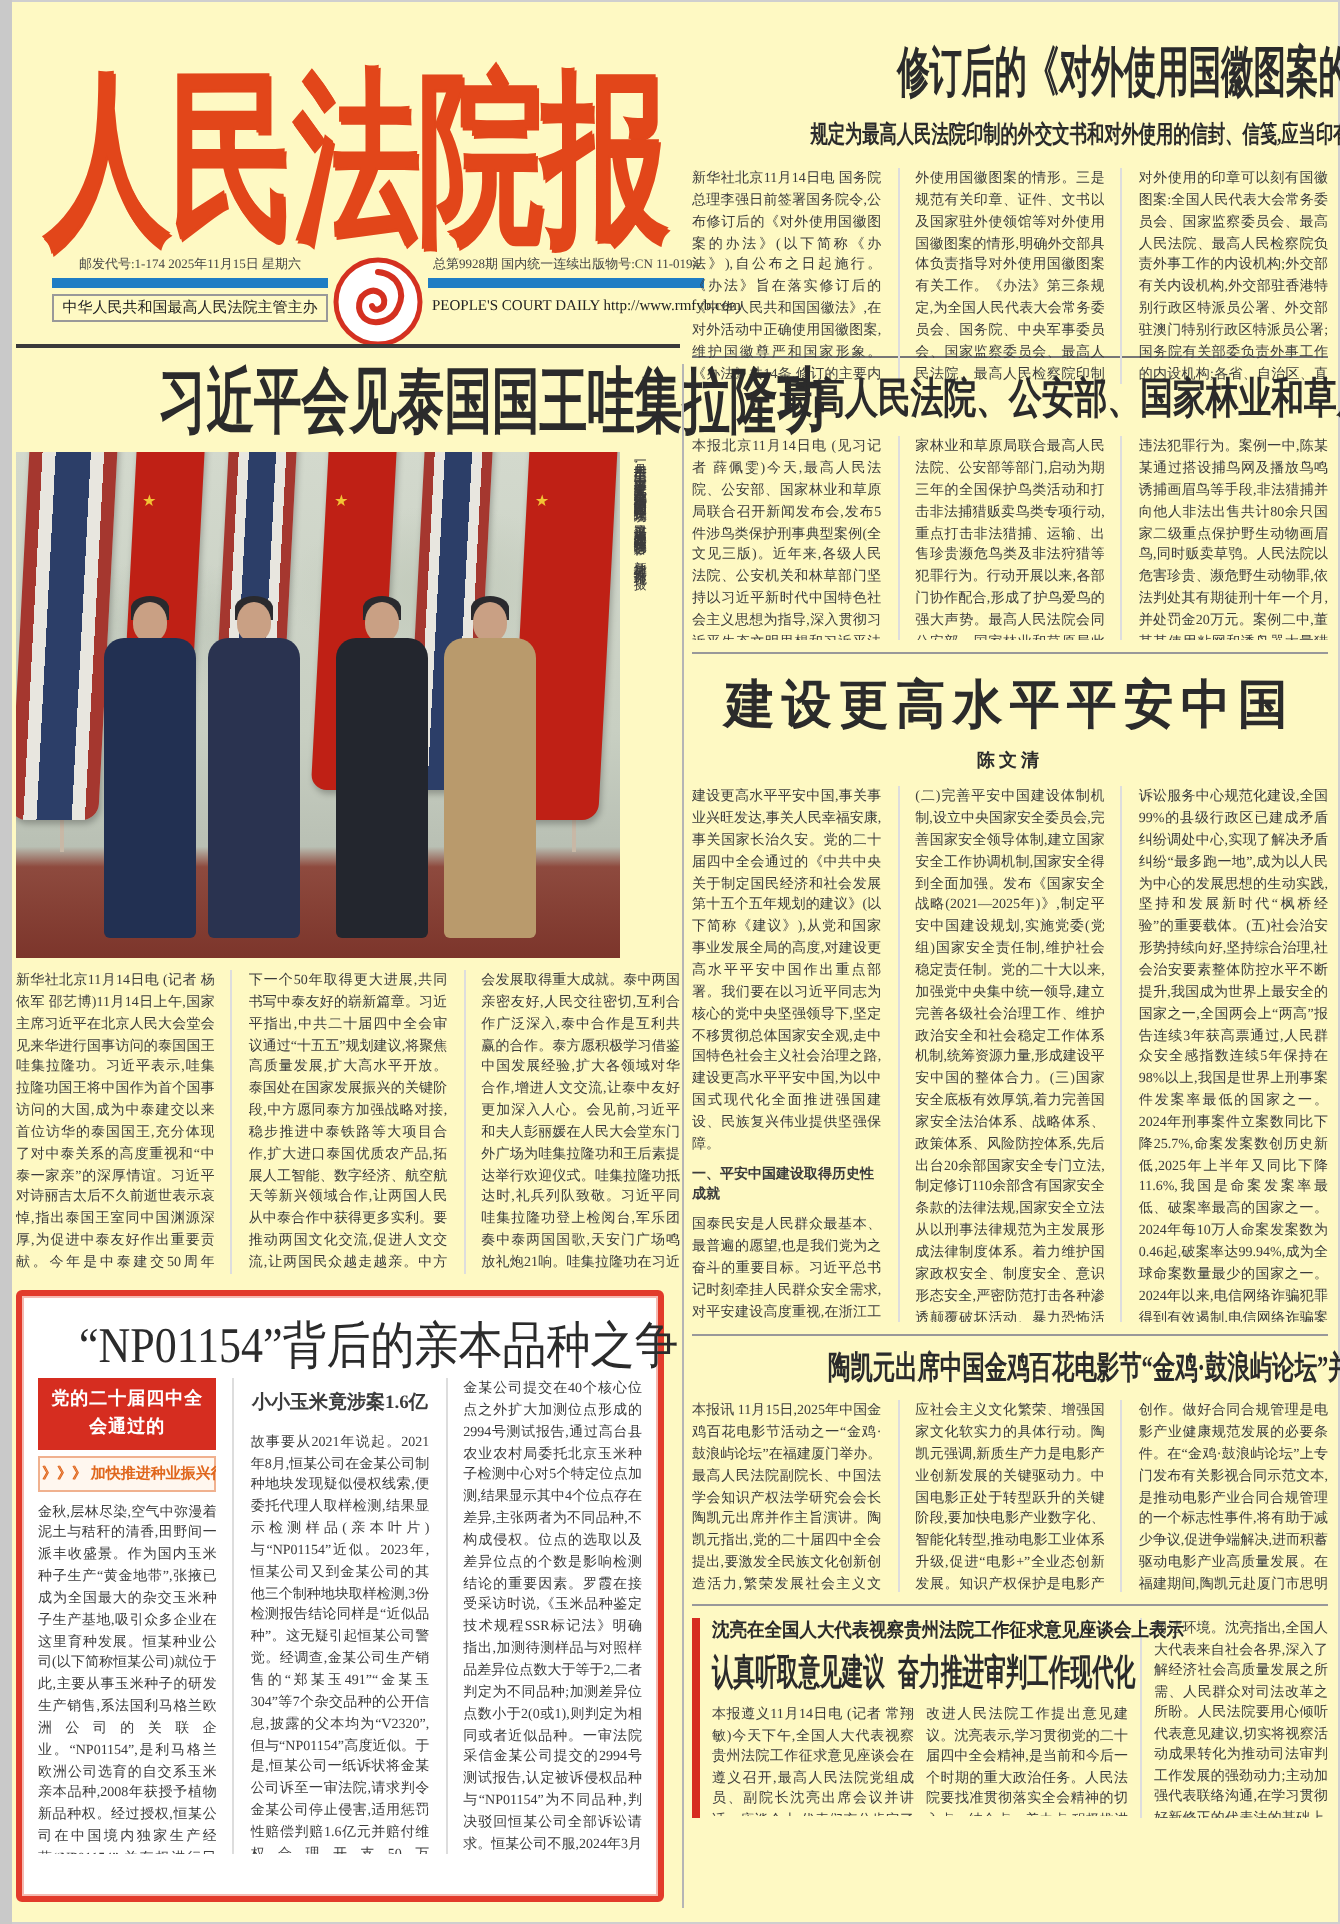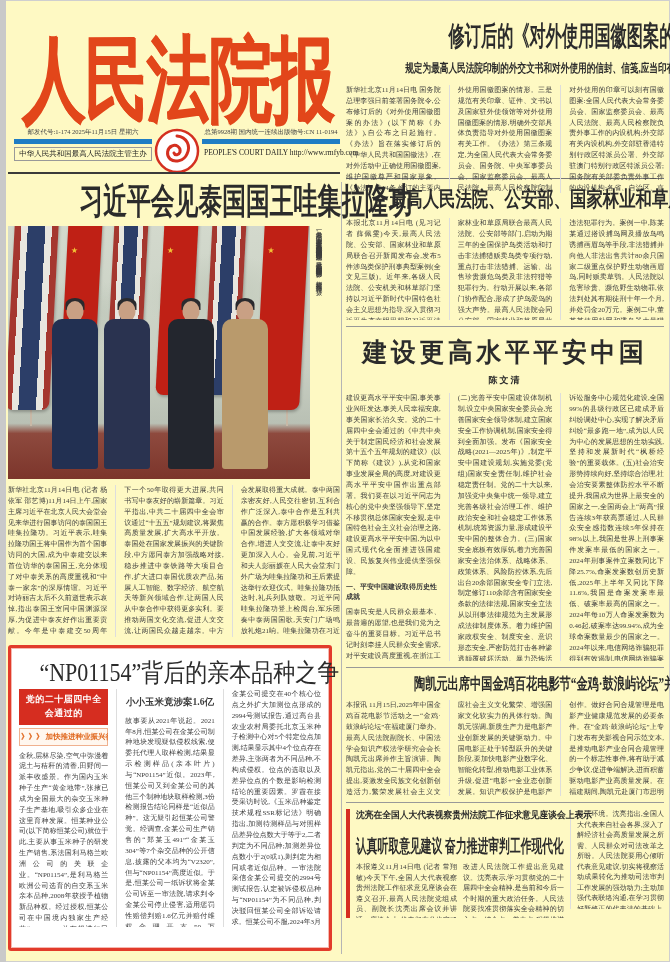--- a/index.html
+++ b/index.html
@@ -7,21 +7,21 @@
         font-family:"Liberation Serif",serif;color:#2b2b2b;overflow:hidden;
         box-shadow:inset 0 0 0 1px #cfcfcf;}
   .edge{position:absolute;left:0;top:0;width:6px;height:100%;background:#c9c9c9;}
 
   
   .masthead{position:absolute;left:14px;top:6px;width:326px;height:166px;}
   .mast-title{position:absolute;left:8px;top:10px;font-size:62px;font-weight:900;
       color:#e2461a;font-family:"DejaVu Serif",serif;white-space:nowrap;
       transform:scale(1.02,1.5);transform-origin:left top;letter-spacing:-1px;
       text-shadow:1px 1px 0 #e2461a;}
-  .info-row{position:absolute;left:0;top:122px;width:326px;display:flex;align-items:flex-start;}
+  .info-row{position:absolute;left:12px;top:122px;width:326px;display:flex;align-items:flex-start;}
   .info-block{width:138px;}
   .info-top{font-size:6.5px;color:#444;white-space:nowrap;text-align:center;margin-bottom:2px;}
   .blue-bar{height:5px;background:#1f7dc4;margin:1px 0 3px 0;}
   .info-bot{font-size:7.5px;color:#222;white-space:nowrap;text-align:center;
       border:1px solid #999;padding:1px 2px;}
   .info-bot.noborder{border:none;}
   .logo-wrap{width:50px;display:flex;justify-content:center;margin:0 0;}
   .header-rule{position:absolute;left:8px;top:172px;width:332px;height:2px;background:#3a3a3a;}
 
   
@@ -95,21 +95,21 @@
 
   .film{border-bottom:1px solid #999;padding:6px 0;}
   .film-title{text-align:center;font-weight:900;}
   .film-title .condense{font-size:16px;transform:scaleX(.70);}
   .film .cols{margin-top:5px;height:96px;}
 
   .guizhou{display:flex;margin-top:6px;}
   .red-bar{width:4px;background:#d62d20;margin-right:6px;flex:none;}
   .gz2-left{width:208px;flex:none;}
   .gz2-eyebrow{font-weight:bold;font-size:9.5px;white-space:nowrap;transform:scaleX(.92);transform-origin:left;}
-  .gz2-title{font-weight:900;margin:12px 0 4px 0;}
+  .gz2-title{font-weight:900;margin:2px 0 4px 0;font-family:Liberation Mono, monospace;}
   .gz2-title .condense{font-size:18px;transform:scaleX(.60);transform-origin:left;}
   .gz2-cols{display:flex;gap:6px;height:56px;}
   .gz2-col{flex:1;text-align:justify;font-size:7px;line-height:1.5;color:#3c3c3c;overflow:hidden;}
   .gz2-right{flex:1;margin-left:6px;border-left:1px solid #ddd;padding-left:6px;
       text-align:justify;font-size:7px;line-height:1.5;color:#3c3c3c;overflow:hidden;height:100px;}
 </style>
 </head>
 <body>
 
 <div class="page">

